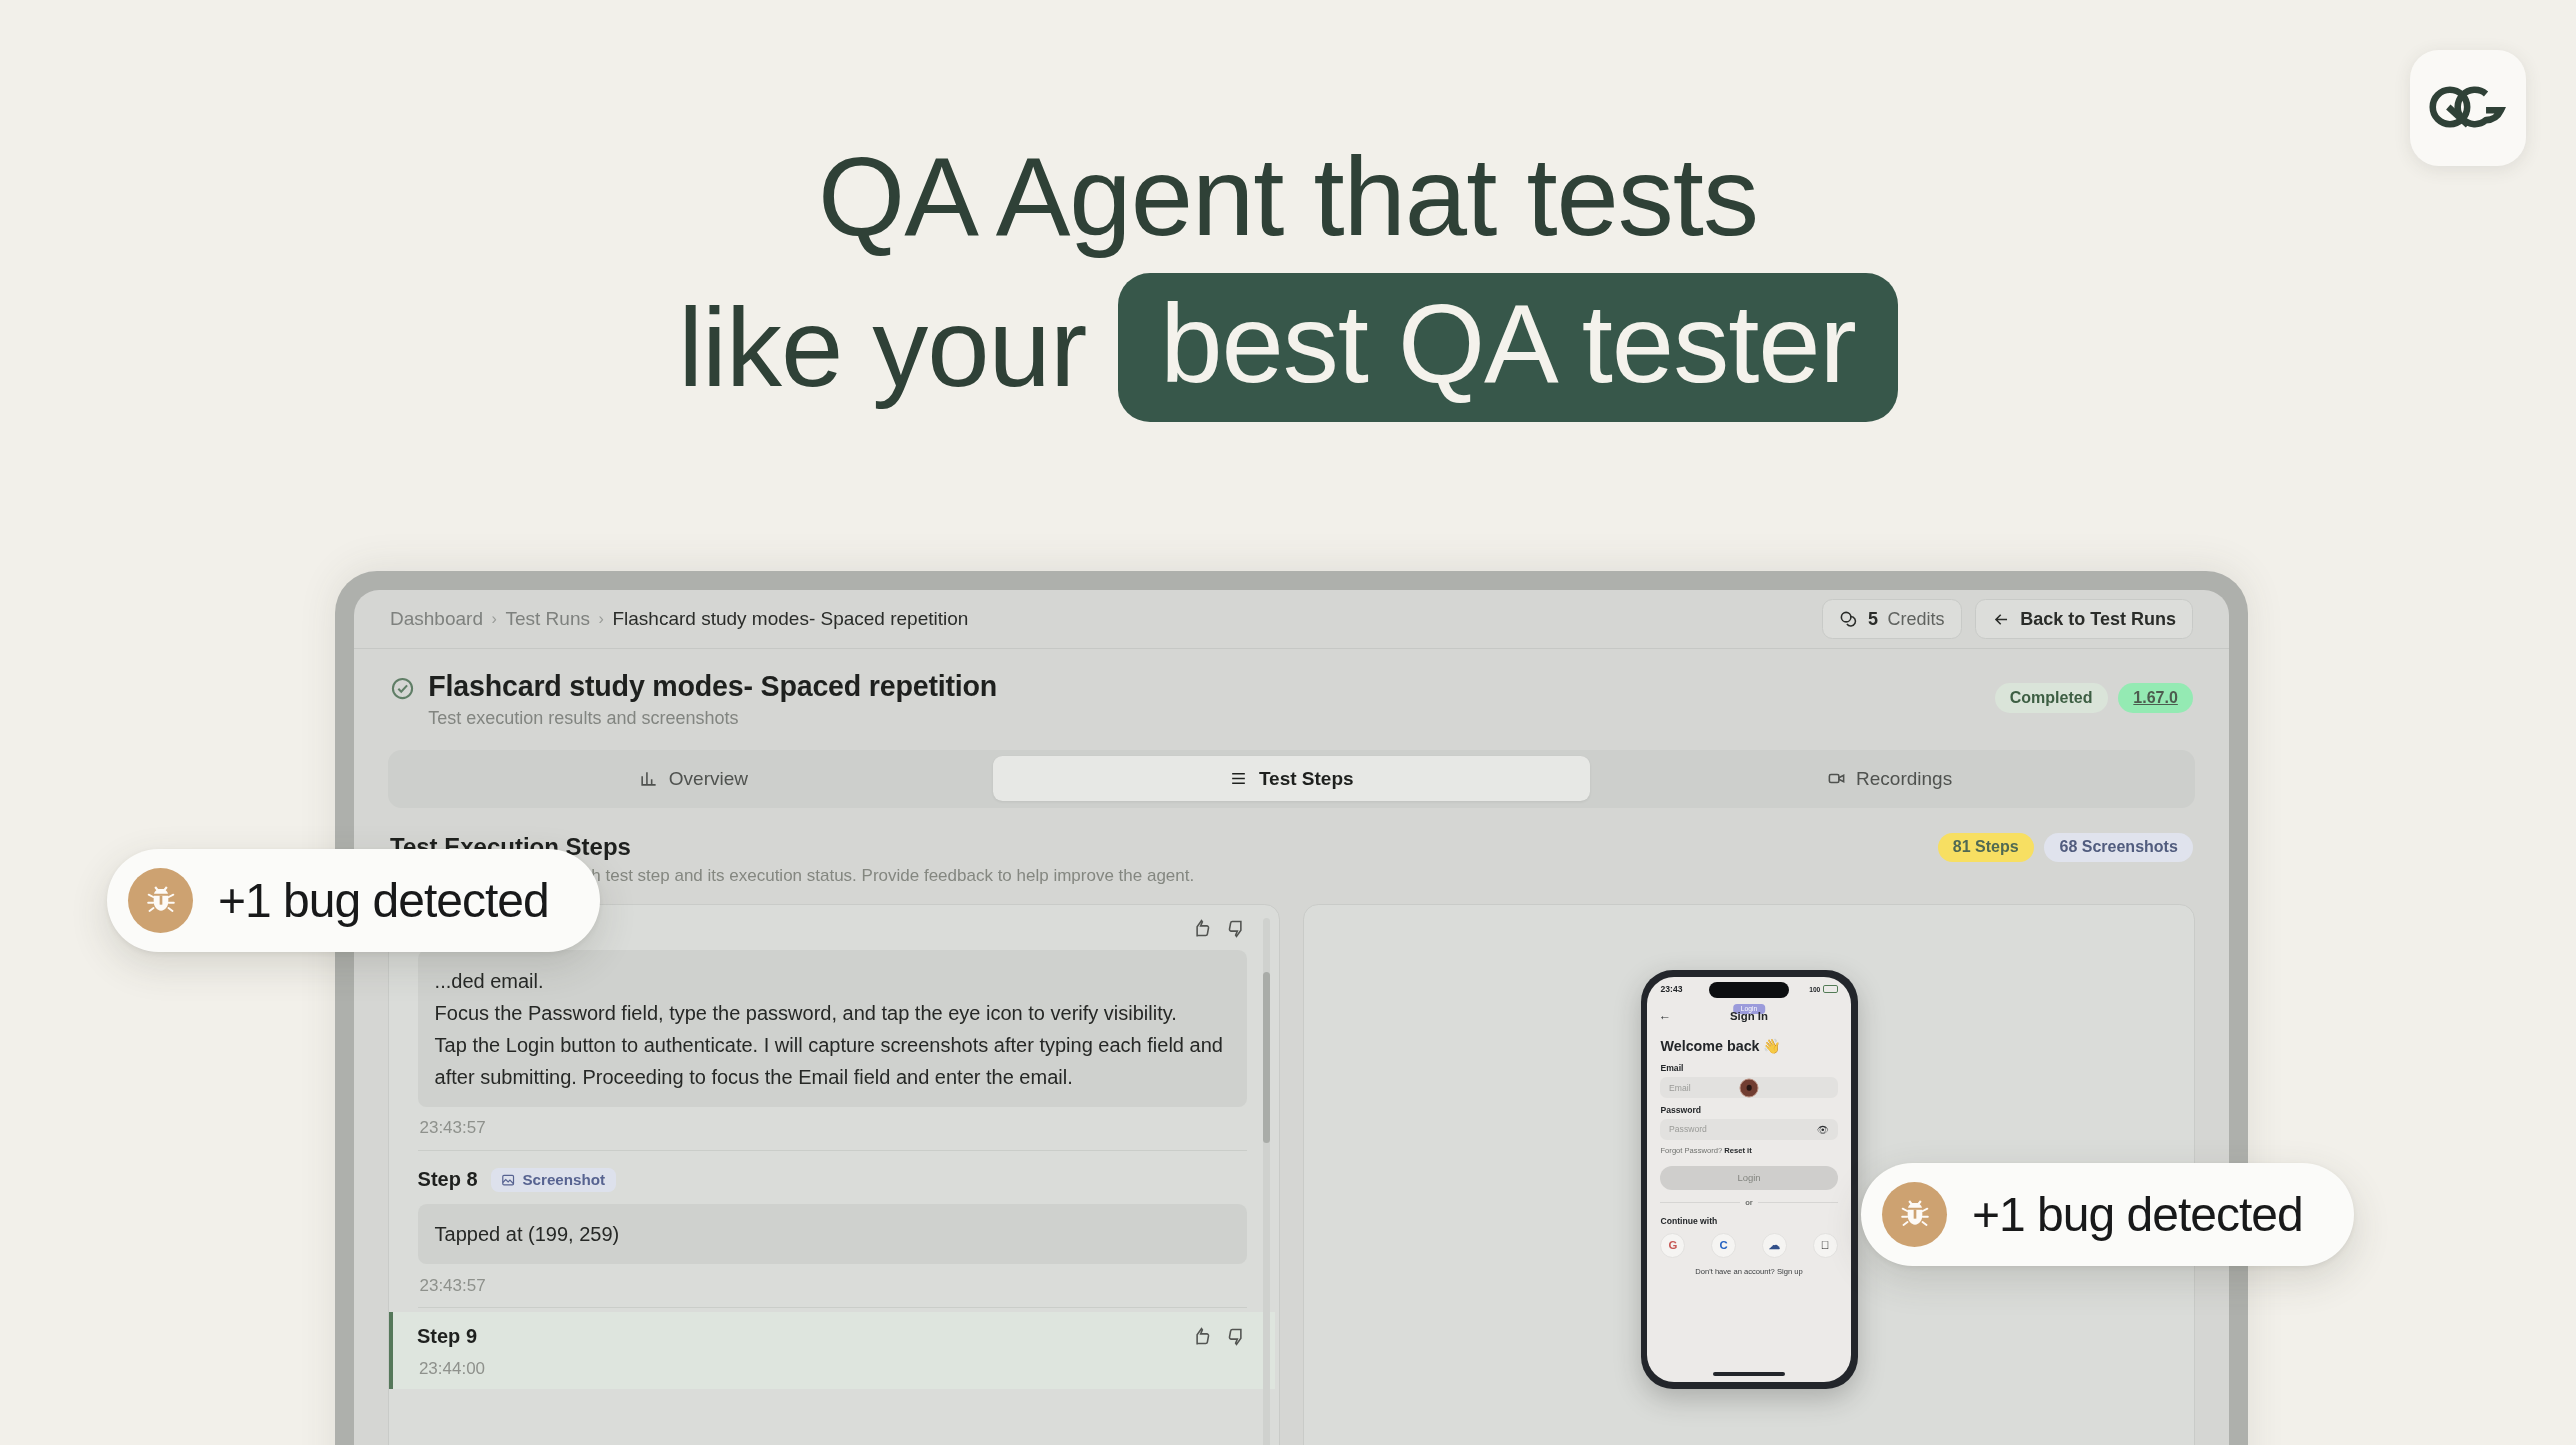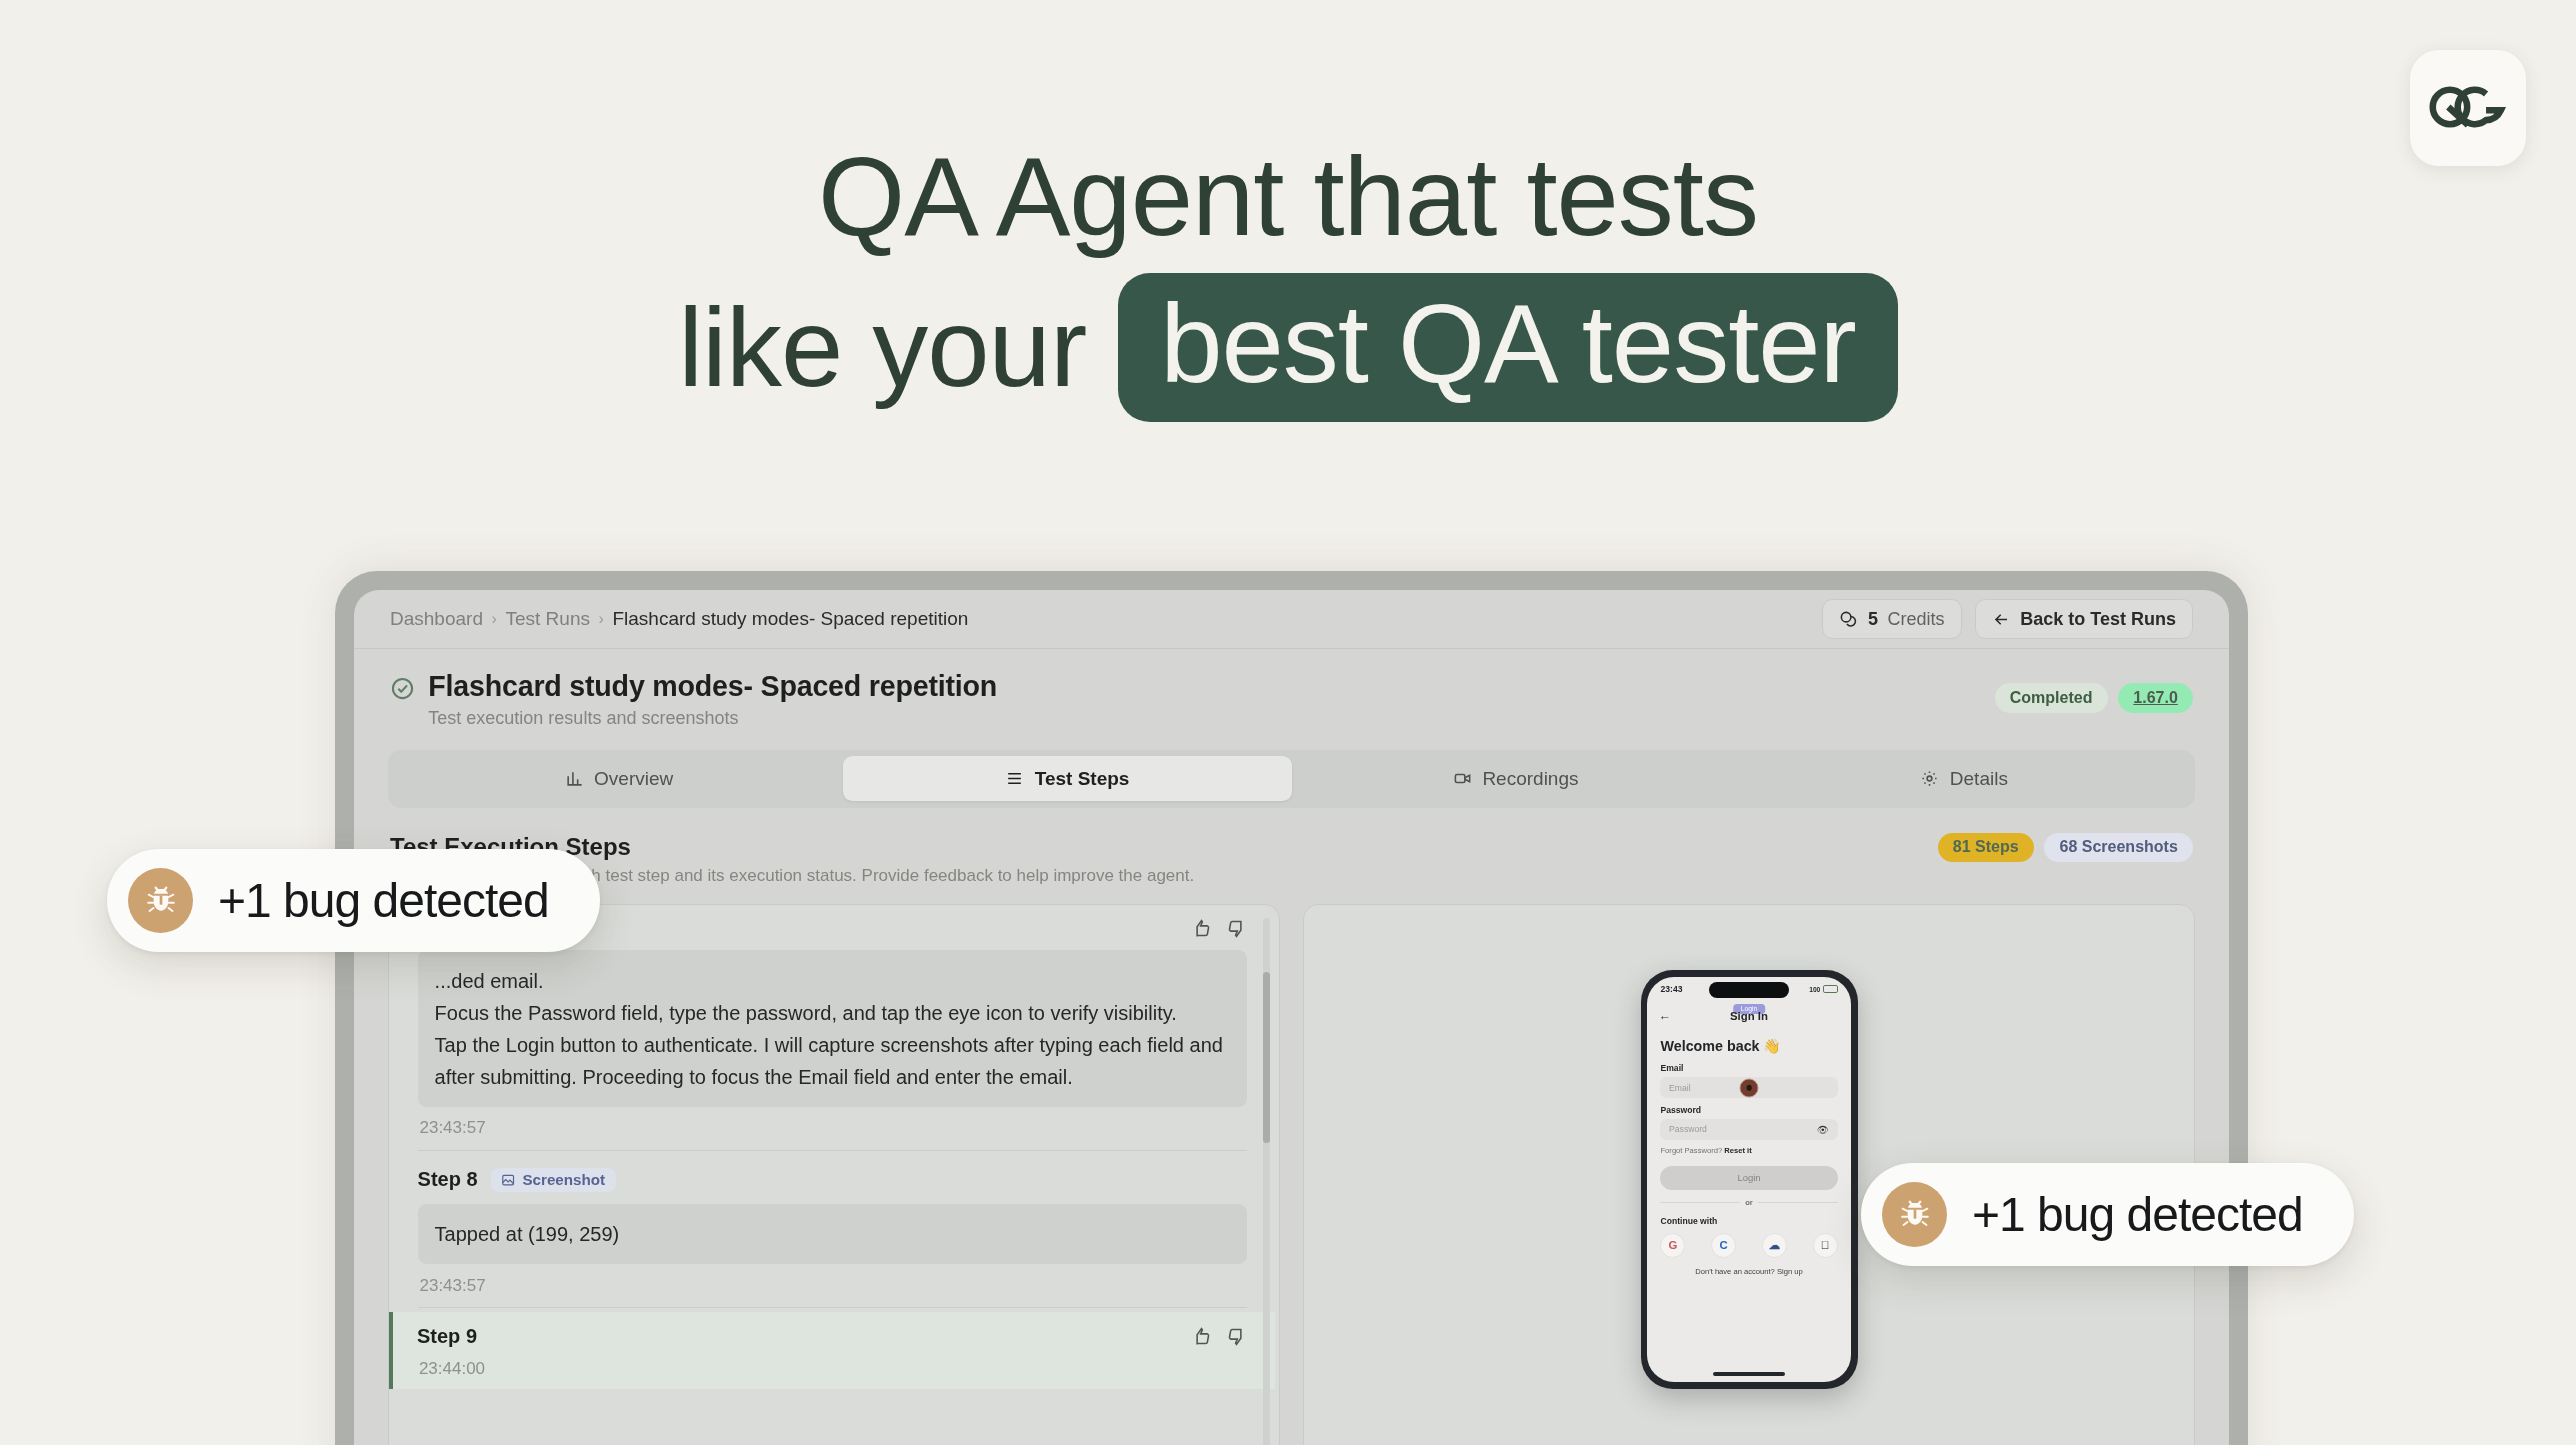--- a/index.html
+++ b/index.html
@@ -100,21 +100,21 @@
   .apptitle { font-size:28.6px; font-weight:700; color:#1e201e; letter-spacing:-0.2px; }
   .appsub { font-size:18px; color:#82857f; margin-top:4.8px; }
   .titleright { display:flex; gap:10.5px; align-items:center; margin-top:13.3px; }
   .badge {
     border-radius:951px; padding:5.7px 15.2px;
     font-size:16px; font-weight:700; white-space:nowrap;
   }
   .badge.green { background:#d8e5d7; color:#38603f; }
   .badge.ver   { background:#86efac; color:#4b5d4d;text-decoration:underline; }
   .badge.bluey { background:#dfe3ef; color:#4e5c85; }
-  .badge.greeny{ background:#eab308; color:#4c6b50; }
+  .badge.greeny{ background:#fde047; color:#4c6b50; }
 
   
   .tabs {
     margin:3.8px 34px 0 34px;
     background:#cdcfcb;
     border-radius:13.3px;
     padding:6.7px;
     display:flex;
   }
   .tab {
@@ -394,29 +394,20 @@
       <span>Test Steps</span>
     </div>
     <div class="tab">
       <span class="ico">
         <svg viewBox="0 0 24 24" fill="none" stroke="#4f524e" stroke-width="2">
               <rect x="3" y="7" width="12" height="10" rx="2"></rect>
               <path d="M15 11l6-3v8l-6-3z"></path>
             </svg>
       </span>
       <span>Recordings</span>
-    </div>
-    <div class="tab">
-      <span class="ico">
-        <svg viewBox="0 0 24 24" fill="none" stroke="#4f524e" stroke-width="2">
-              <circle cx="12" cy="12" r="3"></circle>
-              <path d="M12 3v2M12 19v2M3 12h2M19 12h2M5.6 5.6l1.4 1.4M17 17l1.4 1.4M18.4 5.6L17 7M7 17l-1.4 1.4"></path>
-            </svg>
-      </span>
-      <span>Details</span>
     </div>
   </div>
 
   <div class="sechdr">
     <div>
       <h3>Test Execution Steps</h3>
       <p>Detailed breakdown of each test step and its execution status. Provide feedback to help improve the agent.</p>
     </div>
     <div class="sechdr-right">
       <span class="badge greeny">81 Steps</span>

